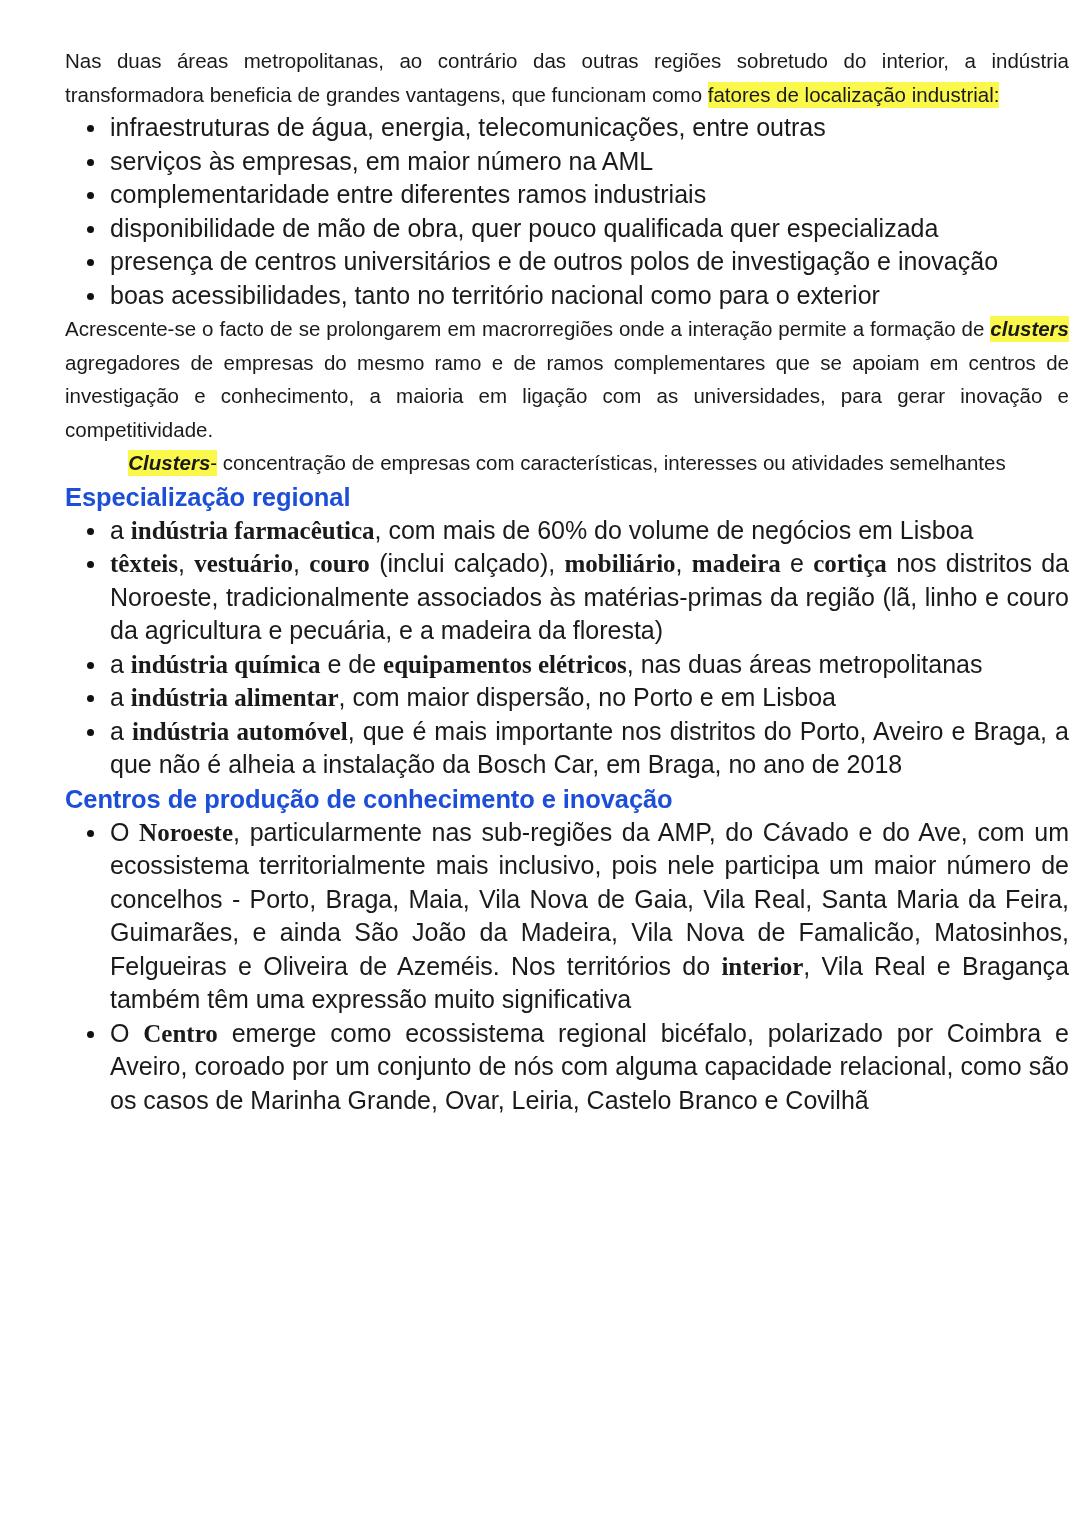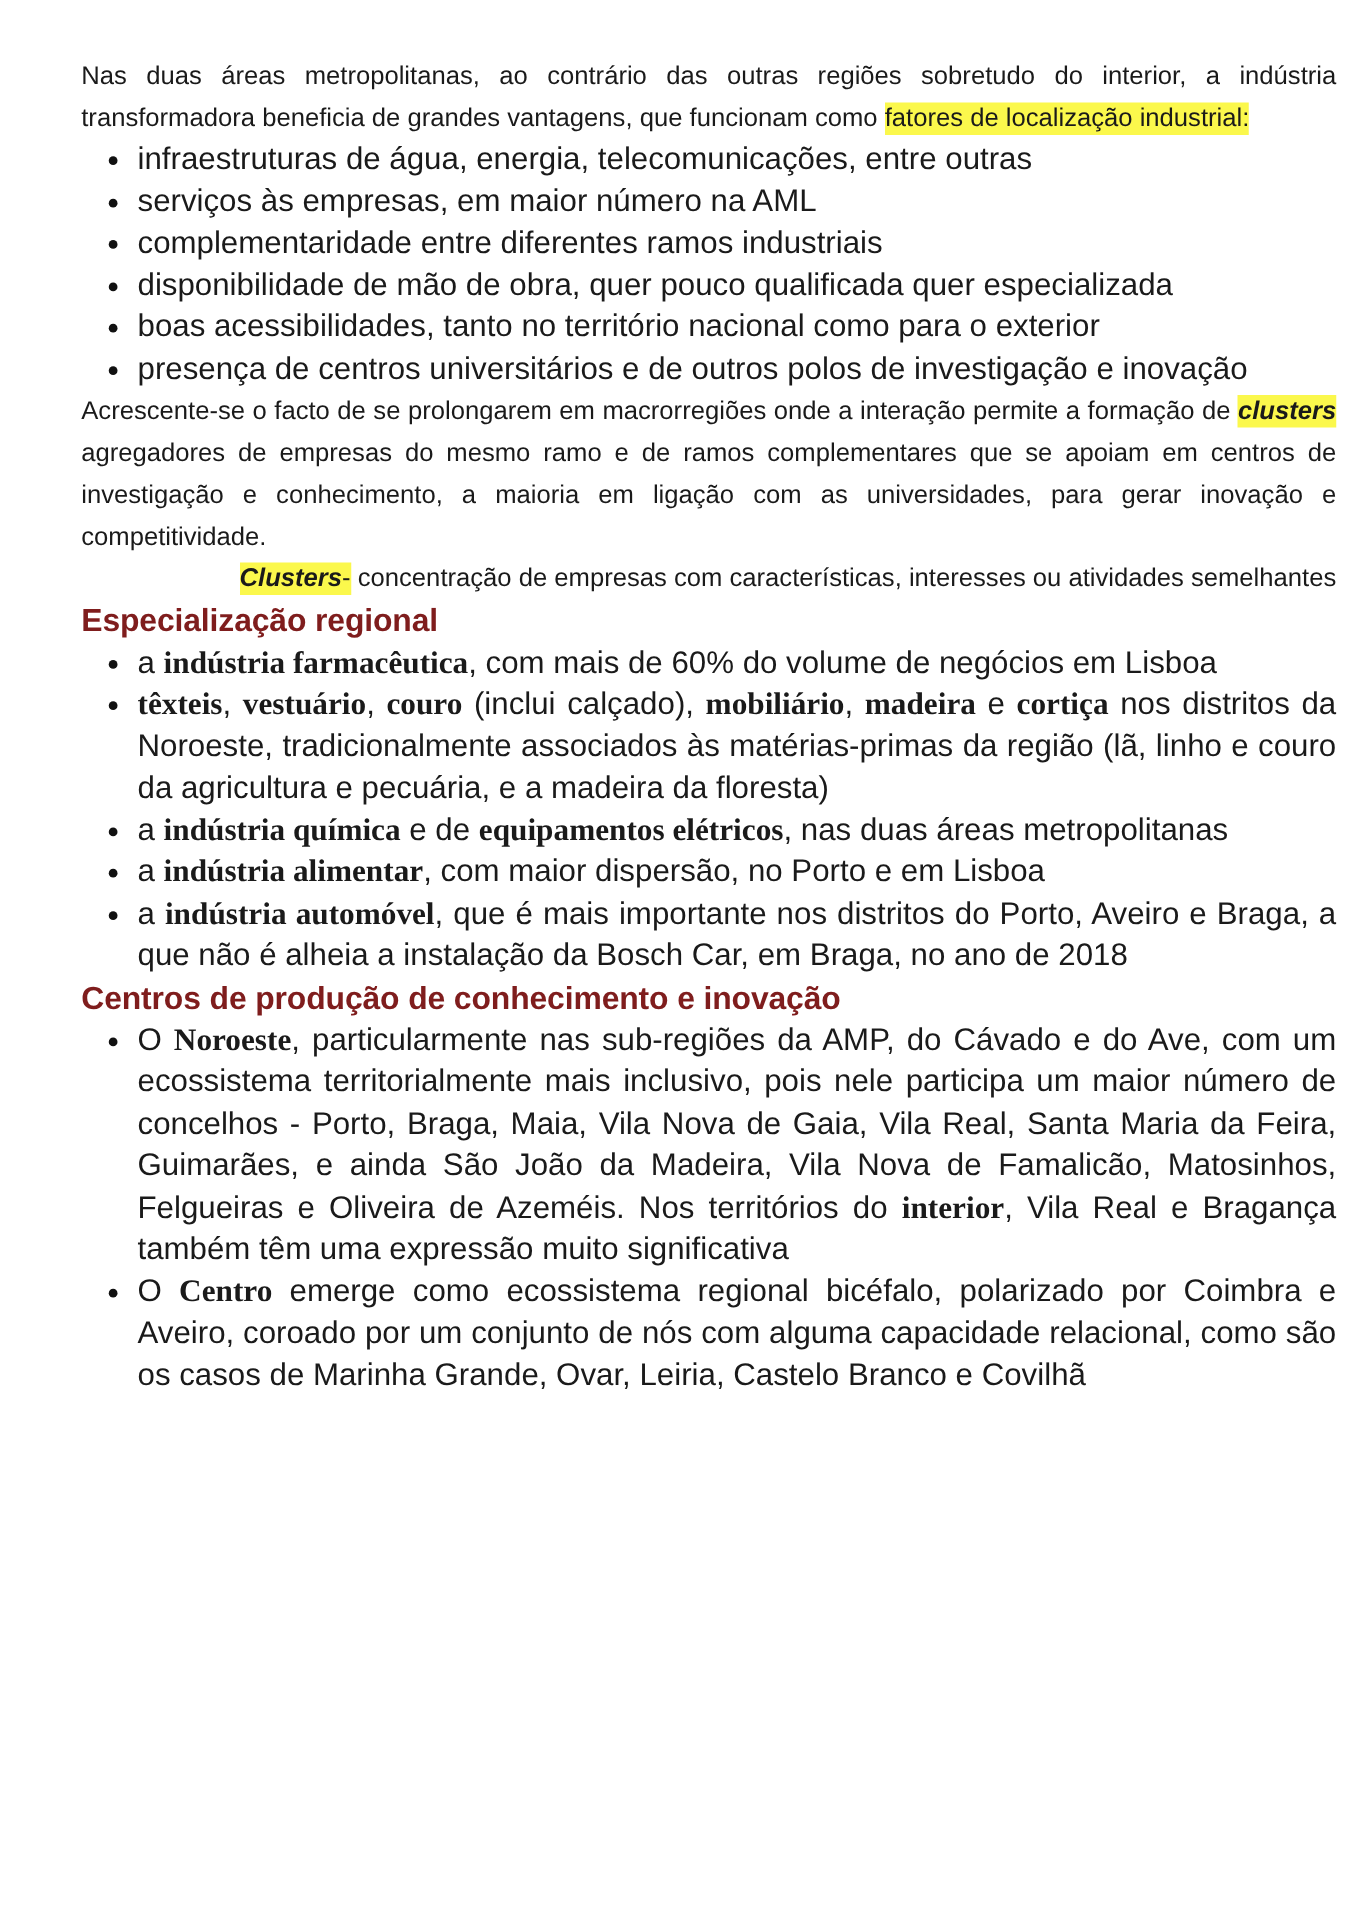--- a/index.html
+++ b/index.html
@@ -25,34 +25,34 @@
     margin-left: 15px;
   }
   p.para {
     margin: 0;
     font-size: 20.5px;
     line-height: 33.5px;
     text-align: justify;
     text-justify: inter-word;
   }
   p.para.left {
-    text-align: right;
+    text-align: center;
   }
   .block-gap-1 { margin-top: 22px; }
   .block-gap-2 { margin-top: 26px; }
   .block-gap-3 { margin-top: 30px; }
   .block-gap-4 { margin-top: 18px; }
 
   h2.heading {
     margin: 0;
     font-size: 25.5px;
     line-height: 34px;
     font-weight: bold;
     letter-spacing: -0.1px;
-    color: #7f1d1d;
+    color: #1d4ed8;
   }
 
   ul.bullets {
     margin: 0;
     padding: 0;
     list-style: none;
   }
   ul.bullets li {
     position: relative;
     padding-left: 45px;
@@ -98,22 +98,22 @@
 
 <div class="page">
 
   <p class="para"><span>Nas duas áreas metropolitanas, ao contrário das outras regiões sobretudo do interior, a indústria transformadora beneficia de grandes vantagens, que funcionam como </span><mark class="hl">fatores de localização industrial:</mark></p>
 
   <ul class="bullets block-gap-1">
     <li><span>infraestruturas de água, energia, telecomunicações, entre outras</span></li>
     <li><span>serviços às empresas, em maior número na AML</span></li>
     <li><span>complementaridade entre diferentes ramos industriais</span></li>
     <li><span>disponibilidade de mão de obra, quer pouco qualificada quer especializada</span></li>
+    <li><span>presença de centros universitários e de outros polos de investigação e inovação</span></li>
     <li><span>boas acessibilidades, tanto no território nacional como para o exterior</span></li>
-    <li><span>presença de centros universitários e de outros polos de investigação e inovação</span></li>
   </ul>
 
   <p class="para block-gap-2"><span>Acrescente-se o facto de se prolongarem em macrorregiões onde a interação permite a formação de </span><mark class="hl"><em class="it">clusters</em></mark><span> agregadores de empresas do mesmo ramo e de ramos complementares que se apoiam em centros de investigação e conhecimento, a maioria em ligação com as universidades, para gerar inovação e competitividade.</span></p>
 
 
   <p class="para left block-gap-3"><mark class="hl"><em class="it">Clusters</em><span>-</span></mark><span> concentração de empresas com características, interesses ou atividades semelhantes</span></p>
 
   <h2 class="heading block-gap-3">Especialização regional</h2>
 
   <ul class="bullets justified block-gap-4">

